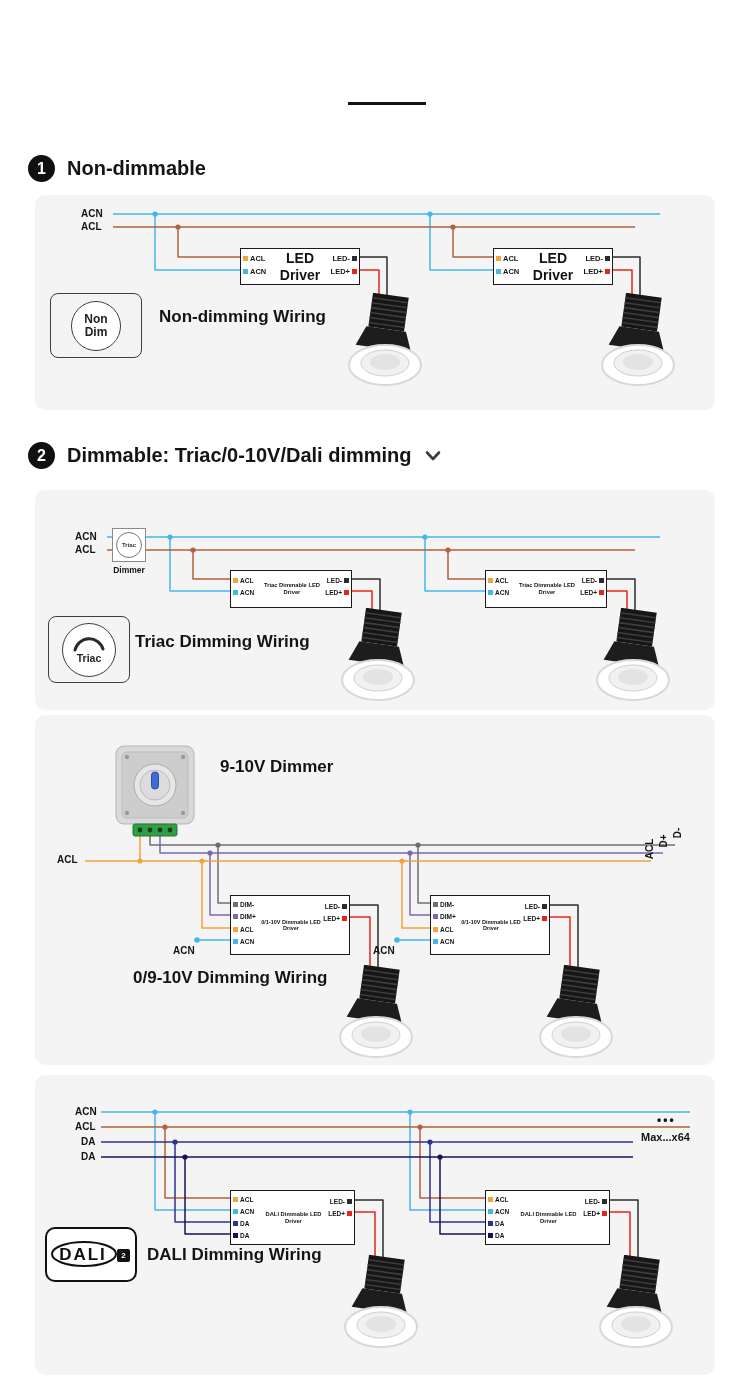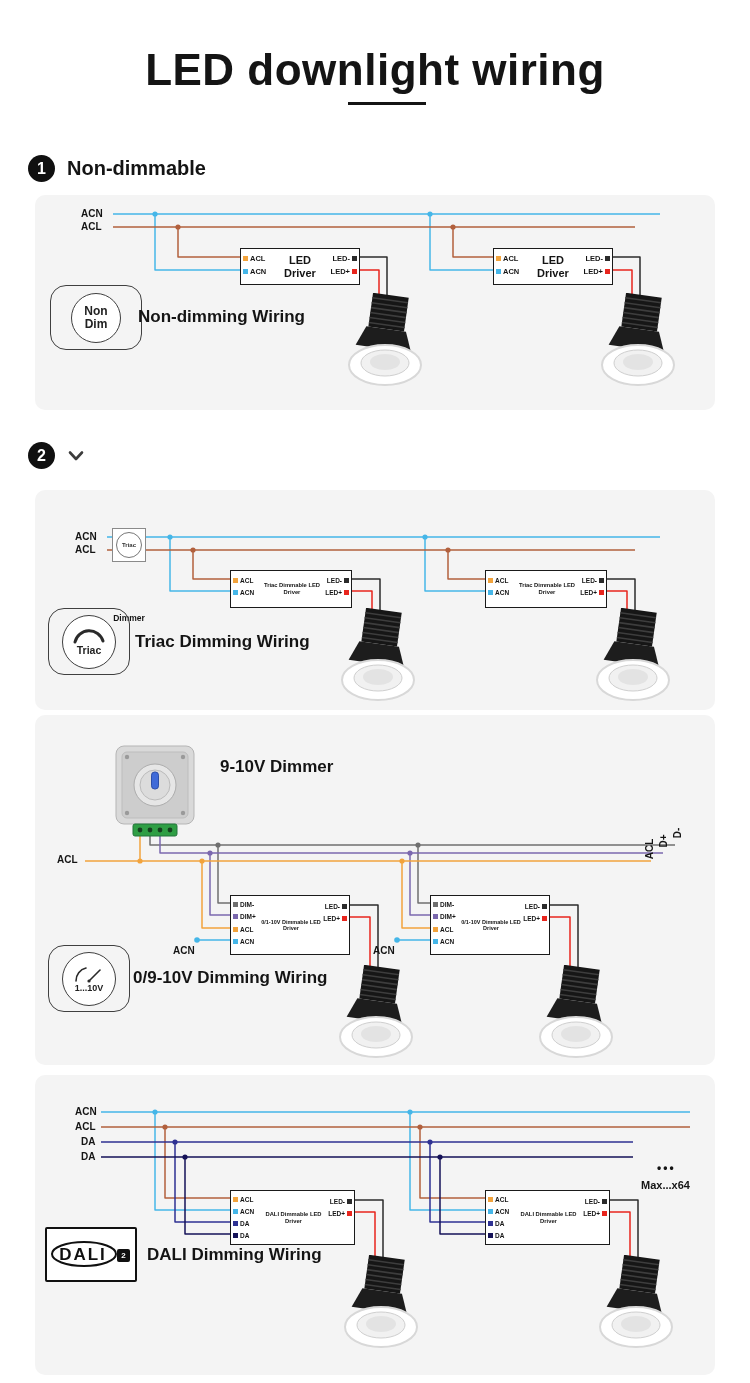--- a/index.html
+++ b/index.html
@@ -29,29 +29,29 @@
   .c-dnavy{stroke:#151258}.f-dnavy{fill:#151258}
   .bus-label{position:absolute;font-size:10px;font-weight:bold;color:#141414;}
   .driver{position:absolute;background:#fff;border:1px solid #1a1a1a;box-sizing:border-box;}
   .term{position:absolute;display:flex;align-items:center;gap:2px;height:9px;font-size:6.5px;font-weight:bold;color:#141414;}
   .term .tt{white-space:nowrap;}
   .term.tl{left:2px;}
   .term.tr{right:2px;}
   .sq{width:5px;height:5px;display:inline-block;}
   .drv-name{position:absolute;left:30px;right:28px;top:0;bottom:0;display:flex;align-items:center;justify-content:center;font-weight:bold;text-align:center;font-size:5.8px;line-height:1.15;}
   .driver.big .term{font-size:7.5px;}
-  .driver.big .drv-name{font-size:11px;left:32px;right:32px;}
+  .driver.big .drv-name{font-size:14px;left:32px;right:32px;}
   .caption{position:absolute;font-size:17px;font-weight:bold;white-space:nowrap;color:#141414;}
-  .badge{position:absolute;border:1.6px solid #3f3f3f;border-radius:16px;}
+  .badge{position:absolute;border:1.6px solid #3f3f3f;border-radius:8px;margin-top:8px;}
   .badge-circle{position:absolute;border:1.6px solid #3f3f3f;border-radius:50%;background:#fff;display:flex;flex-direction:column;align-items:center;justify-content:center;font-weight:bold;color:#222;}
   .rot{position:absolute;width:24px;height:24px;display:flex;align-items:center;justify-content:center;transform:rotate(-90deg);font-size:10px;font-weight:bold;white-space:nowrap;}
   .tdim{position:absolute;left:77px;top:38px;width:34px;height:34px;background:#fff;border:1px solid #8a8a8a;display:flex;align-items:center;justify-content:center;box-sizing:border-box;}
   .tdim-knob{width:24px;height:24px;border:1.2px solid #777;border-radius:50%;display:flex;align-items:center;justify-content:center;font-size:6px;font-weight:bold;color:#333;}
-  .small-label{position:absolute;font-weight:bold;color:#141414;margin-top:48px;}
-  .dali-badge{position:absolute;left:10px;top:152px;width:92px;height:55px;border:2.5px solid #101010;border-radius:2px;background:#fff;box-sizing:border-box;}
+  .small-label{position:absolute;font-weight:bold;color:#141414;}
+  .dali-badge{position:absolute;left:10px;top:152px;width:92px;height:55px;border:2.5px solid #101010;border-radius:10px;background:#fff;box-sizing:border-box;}
   .dali-word{position:absolute;left:0;top:16px;width:72px;text-align:center;font-size:17px;font-weight:bold;letter-spacing:2px;color:#101010;}
   .dali-2box{position:absolute;right:5px;top:20px;width:13px;height:13px;background:#101010;color:#fff;font-size:8px;font-weight:bold;display:flex;align-items:center;justify-content:center;border-radius:2px;}
 </style>
 </head>
 <body>
 
 <div class="page">
 
   <svg width="0" height="0" style="position:absolute" aria-hidden="true">
     <defs>
@@ -61,21 +61,20 @@
           <path d="M22 7h36M22 12h36M22 17h36M22 22h36M22 27h36M22 32h36" stroke="#3d3d3d" stroke-width="1.6"></path>
           <path d="M20 36 L60 36 L68 56 L12 56 Z" fill="#1d1d1d"></path>
         </g>
         <ellipse cx="38" cy="72" rx="36" ry="20" fill="#ffffff" stroke="#d8d8d8" stroke-width="2"></ellipse>
         <ellipse cx="38" cy="70" rx="24" ry="13" fill="#f1f1f1" stroke="#cfcfcf" stroke-width="1"></ellipse>
         <ellipse cx="38" cy="69" rx="15" ry="8" fill="#e3e3e3"></ellipse>
       </g>
     </defs>
   </svg>
 
-  <div class="title">LED downlight wiring</div>
   <div class="title-u"></div>
 
   <div class="sec-head" style="left:28px;top:155px">
     <div class="sec-num">1</div>
     <div class="sec-title">Non-dimmable</div>
   </div>
 
   <div class="panel" id="panel1">
     <svg class="wires" width="680" height="215" viewBox="0 0 680 215">
       <g class="net c-blue">
@@ -150,25 +149,26 @@
     <svg class="abs" style="left:565px;top:98px" width="80" height="95" viewBox="0 0 80 95">
         <use href="#dl"></use>
       </svg>
 
     <div class="badge" style="left:15px;top:90px;width:90px;height:63px">
       <div class="badge-circle" style="left:20px;top:7px;width:48px;height:48px;font-size:12px;line-height:1.1">
         <span>Non</span>
         <span>Dim</span>
       </div>
     </div>
-    <div class="caption" style="left:103px;top:112px">Non-dimming Wiring</div>
+    <div class="caption" style="left:124px;top:112px">Non-dimming Wiring</div>
   </div>
 
   <div class="sec-head" style="left:28px;top:442px">
     <div class="sec-num">2</div>
+    <div class="sec-title">Dimmable: Triac/0-10V/Dali dimming</div>
     <svg width="18" height="12" viewBox="0 0 18 12">
       <path d="M3 2.5 L9 9 L15 2.5" stroke="#3c3c3c" stroke-width="2.6" fill="none" stroke-linecap="round" stroke-linejoin="round"></path>
     </svg>
   </div>
 
   <div class="panel" id="panel2">
     <svg class="wires" width="680" height="220" viewBox="0 0 680 220">
       <g class="net c-blue">
         <line x1="72" y1="47" x2="625" y2="47"></line>
         <polyline points="135,47 135,101 195,101"></polyline>
@@ -380,30 +380,20 @@
     <span class="bus-label" style="left:138px;top:230px">ACN</span>
     <span class="bus-label" style="left:338px;top:230px">ACN</span>
 
     <svg class="abs" style="left:303px;top:250px" width="80" height="95" viewBox="0 0 80 95">
         <use href="#dl"></use>
       </svg>
     <svg class="abs" style="left:503px;top:250px" width="80" height="95" viewBox="0 0 80 95">
         <use href="#dl"></use>
       </svg>
 
-    <div class="badge" style="left:13px;top:230px;width:80px;height:65px">
-      <div class="badge-circle" style="left:13px;top:6px;width:52px;height:52px;font-size:9px">
-        <svg width="34" height="18" viewBox="0 0 34 18">
-          <path d="M4 16 A 13 13 0 0 1 14 3" stroke="#2a2a2a" stroke-width="1.6" fill="none" stroke-linecap="round"></path>
-          <line x1="17" y1="16" x2="28" y2="5" stroke="#2a2a2a" stroke-width="1.6" stroke-linecap="round"></line>
-          <circle cx="17" cy="16" r="1.6" fill="#2a2a2a"></circle>
-        </svg>
-        <span>1...10V</span>
-      </div>
-    </div>
     <div class="caption" style="left:98px;top:253px">0/9-10V Dimming Wiring</div>
   </div>
 
   <div class="panel" id="panel4">
     <svg class="wires" width="680" height="300" viewBox="0 0 680 300">
       <g class="net c-blue">
         <line x1="66" y1="37" x2="655" y2="37"></line>
         <polyline points="120,37 120,135 195,135"></polyline>
         <polyline points="375,37 375,135 450,135"></polyline>
         <circle class="dot f-blue" cx="120" cy="37" r="2.6"></circle>

